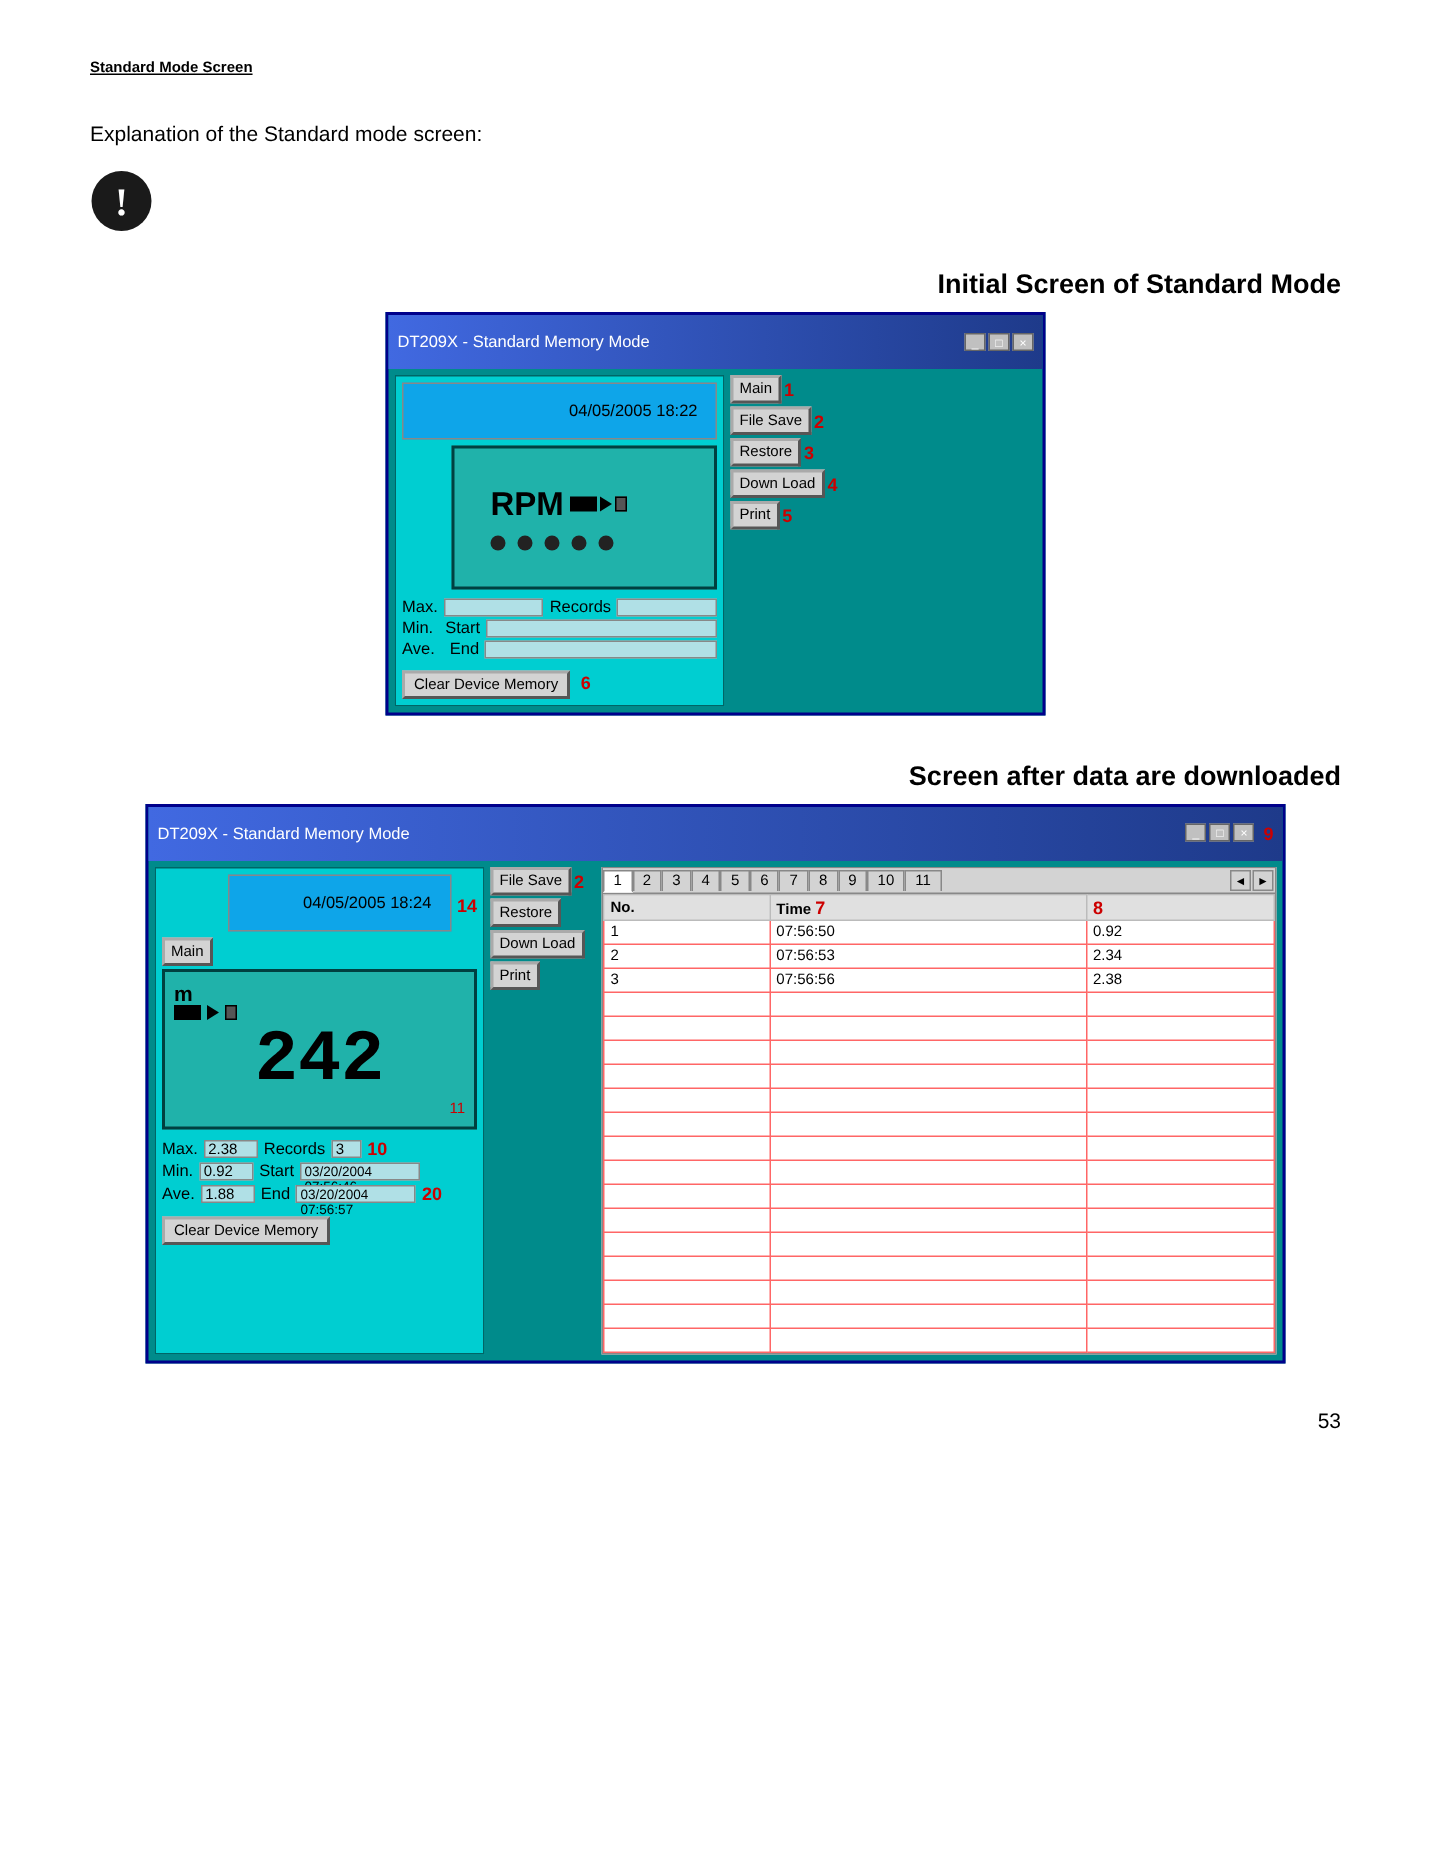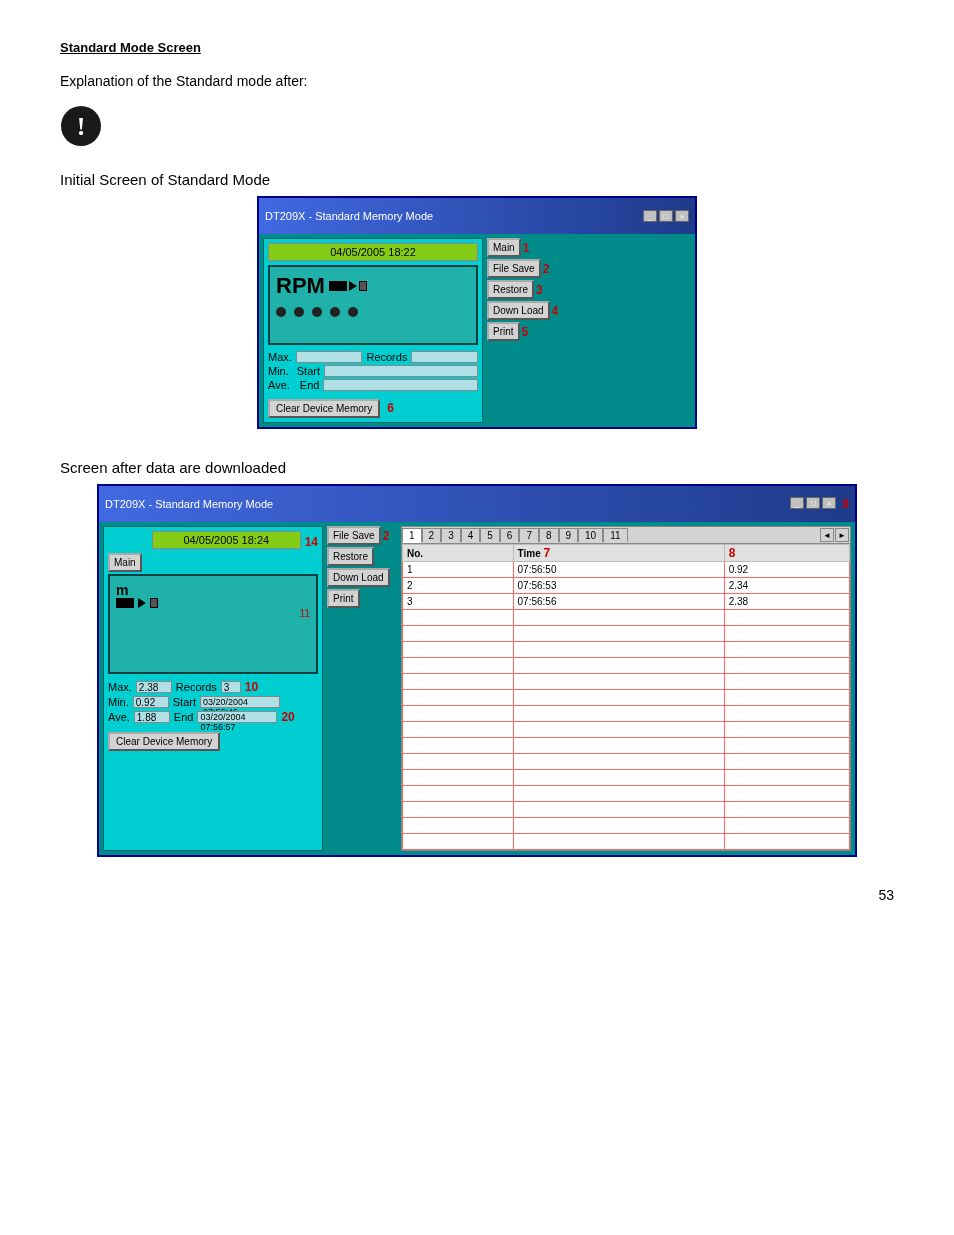--- a/index.html
+++ b/index.html
@@ -9,22 +9,22 @@
       font-size: 14px;
       color: #000;
       width: 954px;
       min-height: 1235px;
       padding: 40px 60px;
     }
 
     .page-title {
       font-weight: bold;
       text-decoration: underline;
-      margin-bottom: 18px;
-      font-size: 13px;
+      margin-bottom: 30px;
+      font-size: 10px;
     }
 
     .explanation {
       margin-bottom: 16px;
       font-size: 14px;
     }
 
     .notice-box {
       display: flex;
       align-items: flex-start;
@@ -37,23 +37,23 @@
       height: 42px;
       flex-shrink: 0;
     }
 
     .notice-text {
       font-size: 14px;
       line-height: 1.5;
     }
 
     .section-title {
-      text-align: left;
-      font-weight: normal;
-      font-size: 15px;
+      text-align: right;
+      font-weight: bold;
+      font-size: 18px;
       margin-bottom: 8px;
     }
 
     
     .app-window {
       border: 2px solid #00008b;
       background: #008b8b;
       margin: 0 auto 30px auto;
       position: relative;
     }
@@ -95,34 +95,35 @@
     
     .device-panel {
       background: #00ced1;
       width: 220px;
       flex-shrink: 0;
       padding: 4px;
       border: 1px solid #006666;
     }
 
     .device-date {
-      background: #84cc16;
+      background: #0ea5e9;
       font-size: 11px;
-      text-align: center;
-      padding: 2px;
+      text-align: right;
+      padding: 12px;
       margin-bottom: 4px;
       border: 1px solid #888;
     }
 
     .device-display {
       background: #20b2aa;
       border: 2px solid #004040;
-      padding: 6px;
+      padding: 24px;
       margin-bottom: 6px;
       min-height: 80px;
+      margin-left: 33px;
     }
 
     .rpm-label {
       font-size: 22px;
       font-weight: bold;
       color: #000;
       display: flex;
       align-items: center;
       gap: 4px;
     }
@@ -268,21 +269,21 @@
       align-items: center;
       justify-content: center;
       cursor: pointer;
     }
   </style>
 </head>
 <body>
 
 <div class="page-title">Standard Mode Screen</div>
 
-<p class="explanation">Explanation of the Standard mode after:</p>
+<p class="explanation">Explanation of the Standard mode screen:</p>
 
 <div class="notice-box">
   <svg class="notice-icon" viewBox="0 0 42 42">
     <circle cx="21" cy="21" r="20" fill="#1a1a1a"></circle>
     <text x="21" y="30" text-anchor="middle" fill="white" font-size="26" font-weight="bold" font-family="serif">!</text>
   </svg>
 </div>
 
 <div class="section-title">Initial Screen of Standard Mode</div>
 
@@ -400,20 +401,21 @@
           <button class="tab-btn">Main</button>
         </div>
 
         <div class="device-big-display">
           <div class="unit-label">m</div>
           <div style="display:flex;align-items:center;gap:4px;">
             <div style="width:18px;height:10px;background:#000;"></div>
             <div style="width:0;height:0;border-top:5px solid transparent;border-bottom:5px solid transparent;border-left:8px solid #000;"></div>
             <div style="width:8px;height:10px;background:#555;border:1px solid #000;"></div>
           </div>
+          <div class="big-number">242</div>
           <div style="color:#cc0000;font-size:10px;text-align:right;">11</div>
         </div>
 
         <div style="font-size:11px;margin-top:4px;">
           <div style="display:flex;gap:4px;align-items:center;margin-bottom:2px;">
             <span>Max.</span>
             <div style="width:36px;height:12px;background:#b0e0e6;border:1px solid #888;font-size:10px;padding:0 2px;">2.38</div>
             <span>Records</span>
             <div style="width:20px;height:12px;background:#b0e0e6;border:1px solid #888;font-size:10px;padding:0 2px;">3</div>
             <span class="callout">10</span>

